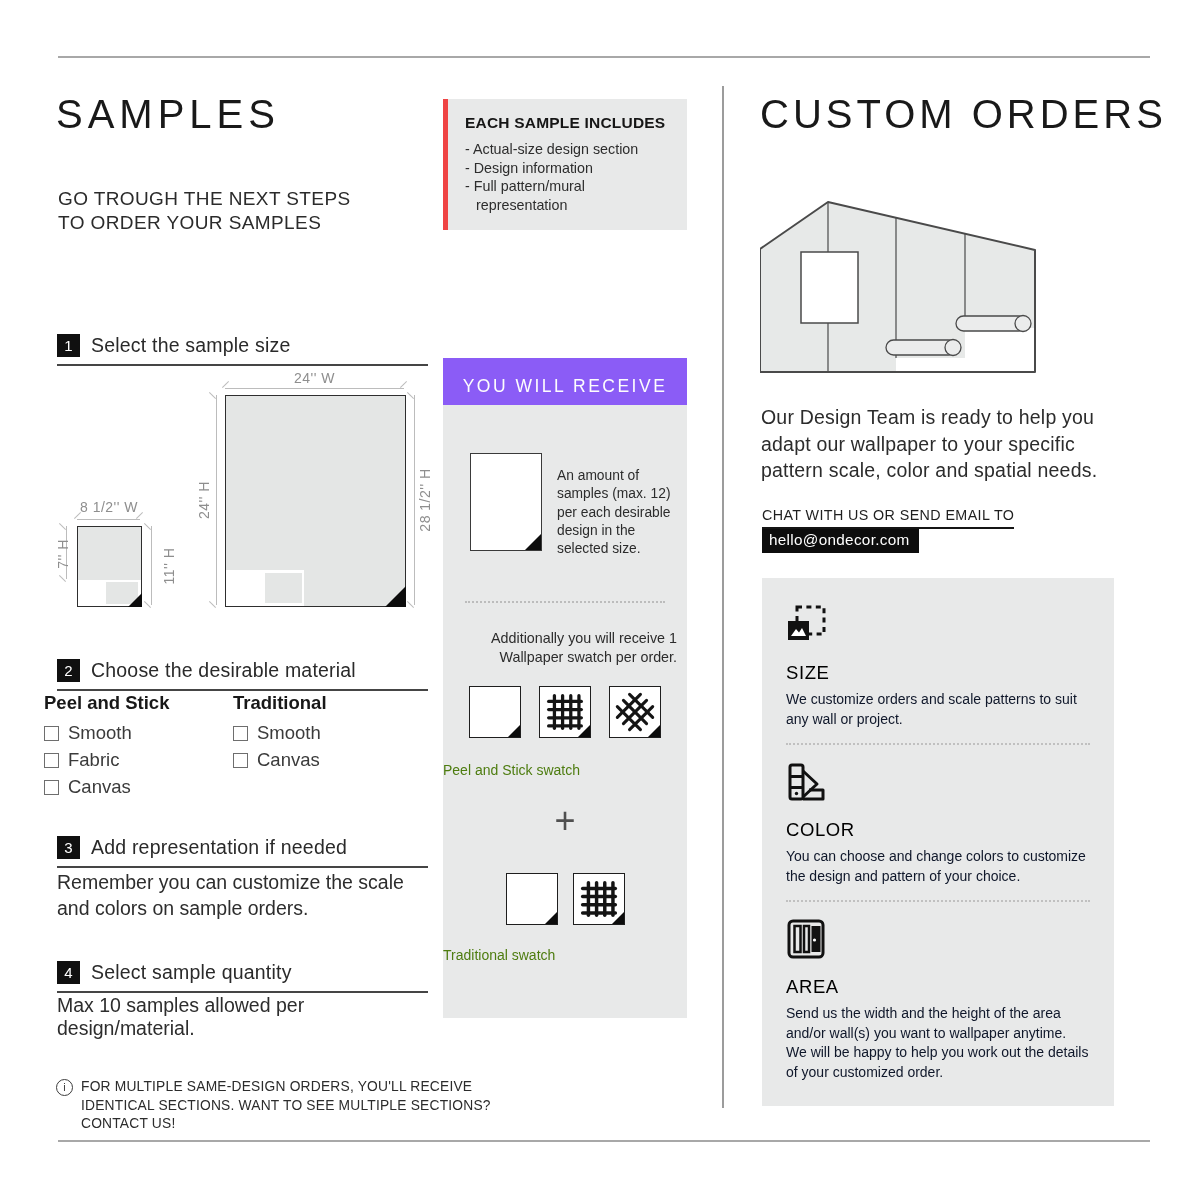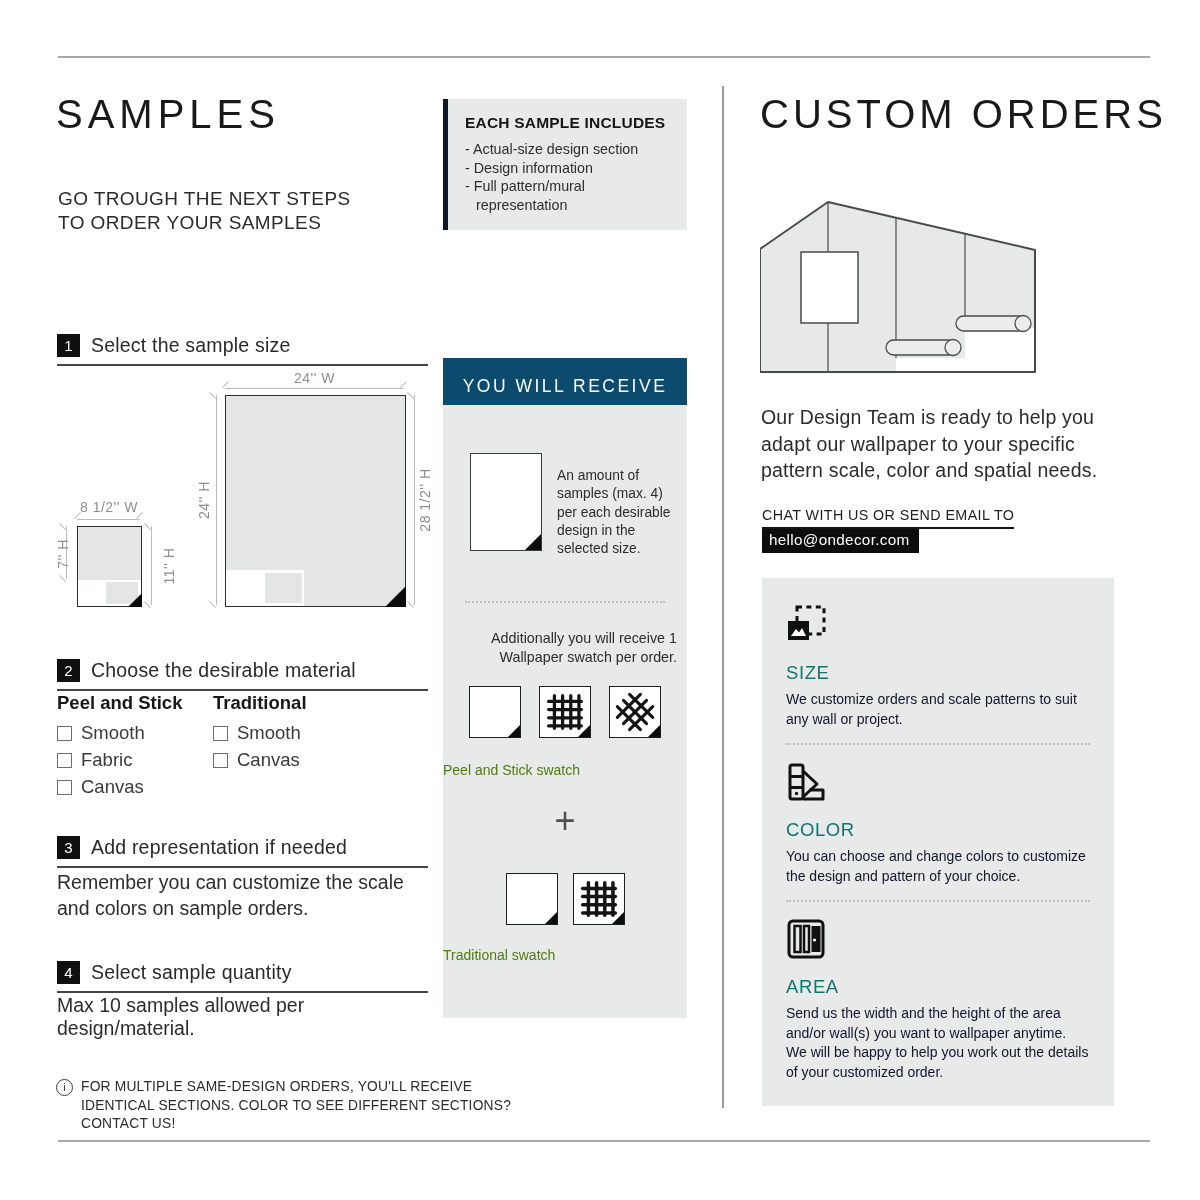--- a/index.html
+++ b/index.html
@@ -54,41 +54,41 @@
   .dimline.v::before,.dimline.v::after{content:"";position:absolute;left:-4px;width:1px;height:9px;background:#bcbcbc;transform:rotate(-45deg);}
   .dimline.v::before{top:-4px}.dimline.v::after{bottom:-4px}
   .dl-large-top{left:168px;top:22px;width:179px;}
   .dl-large-left{left:159px;top:29px;height:210px;}
   .dl-large-right{left:357px;top:29px;height:210px;}
   .dl-small-top{left:20px;top:153px;width:63px;}
   .dl-small-left{left:9px;top:160px;height:53px;}
   .dl-small-right{left:94px;top:160px;height:79px;}
 
   
-  .materials{position:absolute;left:57px;top:692px;display:flex;}
+  .materials{position:absolute;left:44px;top:692px;display:flex;gap:33px;}
   .mat-col:first-child{width:156px;}
   .mat-title{font-size:18.5px;font-weight:700;color:#181818;margin-bottom:8px;}
   .mat-opt{display:flex;align-items:center;gap:9px;font-size:18.5px;color:#3b3b3b;margin-bottom:5px;}
   .checkbox{width:13px;height:13px;border:1.5px solid #6e6e6e;flex:none;background:#fff;}
 
   .note3{position:absolute;left:57px;top:870px;width:378px;font-size:19.5px;line-height:25.5px;color:#2d2d2d;}
   .note4{position:absolute;left:57px;top:994px;width:390px;font-size:19.5px;color:#2d2d2d;}
 
   .footer-note{position:absolute;left:56px;top:1078px;width:492px;display:flex;gap:8px;color:#2c2c2c;}
   .info-icon{width:15px;height:15px;border:1.5px solid #3c3c3c;border-radius:50%;font-size:11px;line-height:15px;text-align:center;flex:none;margin-top:1px;color:#3c3c3c;}
   .footer-text{font-size:13.8px;line-height:18.5px;letter-spacing:.2px;}
 
   
   .includes-panel{position:absolute;left:443px;top:99px;width:244px;height:131px;background:#e8e9e9;
-                  border-left:5px solid #0f172a;box-sizing:border-box;padding:15px 10px 0 17px;}
+                  border-left:5px solid #ef4444;box-sizing:border-box;padding:15px 10px 0 17px;}
   .includes-title{font-size:15.5px;font-weight:700;color:#161616;letter-spacing:.2px;margin-bottom:8px;}
   .includes-item{font-size:14.3px;line-height:18.5px;color:#2d2d2d;padding-left:11px;text-indent:-11px;}
   .includes-item::before{content:"- ";}
 
-  .receive-banner{position:absolute;left:443px;top:358px;width:244px;height:57px;background:#0c4a6e;color:#fdfdfd;
+  .receive-banner{position:absolute;left:443px;top:358px;width:244px;height:57px;background:#8b5cf6;color:#fdfdfd;
                   display:flex;align-items:center;justify-content:center;font-size:17.5px;letter-spacing:2.5px;}
   .receive-panel{position:absolute;left:443px;top:405px;width:244px;height:613px;background:#e8e9e9;}
   .paper{position:absolute;left:27px;top:48px;width:70px;height:96px;background:#fff;border:1px solid #3a3a3a;}
   .fold2{position:absolute;right:0;bottom:0;width:0;height:0;border-left:16px solid transparent;border-bottom:16px solid #0c0c0c;}
   .amount-text{position:absolute;left:114px;top:62px;width:124px;font-size:13.8px;line-height:18.3px;color:#2c2c2c;}
   .dotted{position:absolute;left:22px;right:22px;border-top:2px dotted #bcbcbc;}
   .dotted.mid{top:196px;}
   .additional-text{position:absolute;left:10px;right:10px;top:224px;text-align:right;font-size:14.3px;line-height:19px;color:#2c2c2c;}
   .swatch-row{position:absolute;left:0;width:100%;display:flex;justify-content:center;gap:18px;}
   .row1{top:281px}.row2{top:468px;gap:15px}
@@ -100,21 +100,21 @@
   .plus{position:absolute;left:0;width:100%;top:398px;text-align:center;font-size:36px;font-weight:300;color:#4f4f4f;line-height:36px;}
 
   
   .house{position:absolute;left:760px;top:199px;}
   .custom-intro{position:absolute;left:761px;top:404px;width:372px;font-size:19.5px;line-height:26.5px;color:#2c2c2c;letter-spacing:.2px;}
   .chat-label{position:absolute;left:762px;top:507px;font-size:14.3px;letter-spacing:.4px;color:#1f1f1f;
               border-bottom:2px solid #151515;padding-bottom:4px;}
   .email-chip{position:absolute;left:762px;top:529px;background:#0d0d0d;color:#fff;font-size:15.3px;
               padding:2px 9px 4px 7px;letter-spacing:.3px;}
   .features-panel{position:absolute;left:762px;top:578px;width:352px;background:#e8e9e9;box-sizing:border-box;padding:27px 24px 24px;}
-  .f-title{font-size:18.5px;color:#0f766e;letter-spacing:.6px;margin-top:13px;}
+  .f-title{font-size:18.5px;color:#000000;letter-spacing:.6px;margin-top:13px;}
   .f-text{font-size:14px;line-height:19.5px;color:#0f172a;margin-top:6px;}
   .f-divider{border-top:2px dotted #c0c0c0;margin:14px 0 17px;}
 </style>
 </head>
 <body>
 
 <div id="stage">
 
   <div class="rule top"></div>
   <div class="rule bottom"></div>
@@ -198,37 +198,37 @@
   <div class="note3">Remember you can customize the scale and colors on sample orders.</div>
 
   <div class="step step4">
     <span class="badge">4</span>
     <span class="step-title">Select sample quantity</span>
   </div>
   <div class="note4">Max 10 samples allowed per design/material.</div>
 
   <div class="footer-note">
     <span class="info-icon">i</span>
-    <span class="footer-text">FOR MULTIPLE SAME-DESIGN ORDERS, YOU'LL RECEIVE IDENTICAL SECTIONS. COLOR TO SEE DIFFERENT SECTIONS? CONTACT US!</span>
+    <span class="footer-text">FOR MULTIPLE SAME-DESIGN ORDERS, YOU'LL RECEIVE IDENTICAL SECTIONS. WANT TO SEE MULTIPLE SECTIONS? CONTACT US!</span>
   </div>
 
   <div class="includes-panel">
     <div class="includes-title">EACH SAMPLE INCLUDES</div>
     <div class="includes-item">Actual-size design section</div>
     <div class="includes-item">Design information</div>
     <div class="includes-item">Full pattern/mural representation</div>
   </div>
 
   <div class="receive-banner">YOU WILL RECEIVE</div>
 
   <div class="receive-panel">
     <div class="paper">
       <div class="fold2"></div>
     </div>
-    <div class="amount-text">An amount of samples (max. 4) per each desirable design in the selected size.</div>
+    <div class="amount-text">An amount of samples (max. 12) per each desirable design in the selected size.</div>
     <div class="dotted mid"></div>
     <div class="additional-text">Additionally you will receive 1 Wallpaper swatch per order.</div>
 
     <div class="swatch-row row1">
       <div class="swatch">
         <div class="fold3"></div>
       </div>
       <div class="swatch">
         <svg viewBox="0 0 52 52">
           <g stroke="#141414" stroke-width="3.4" stroke-linecap="round">

